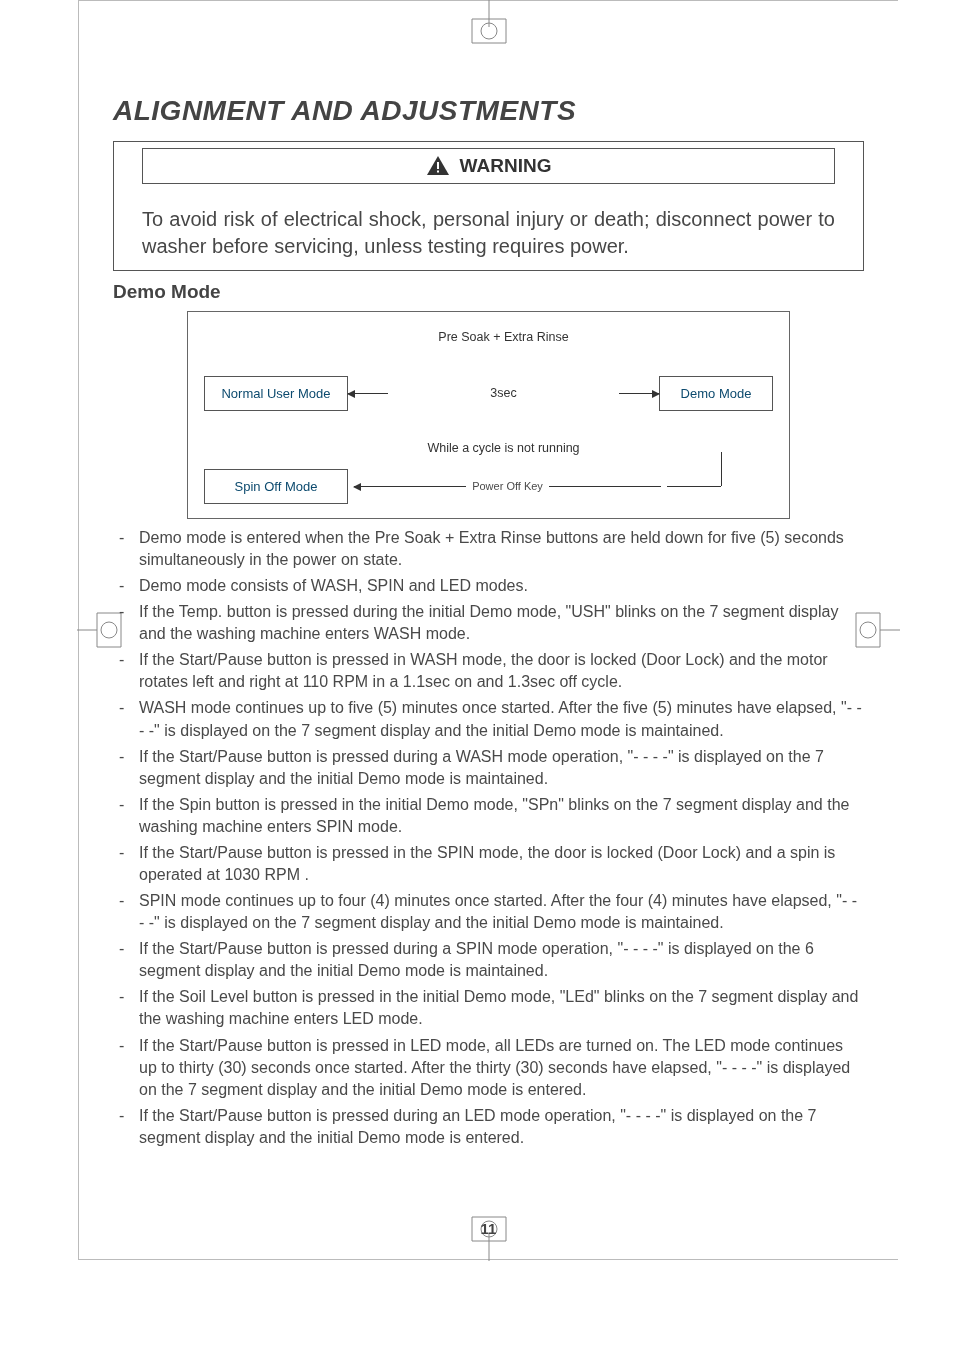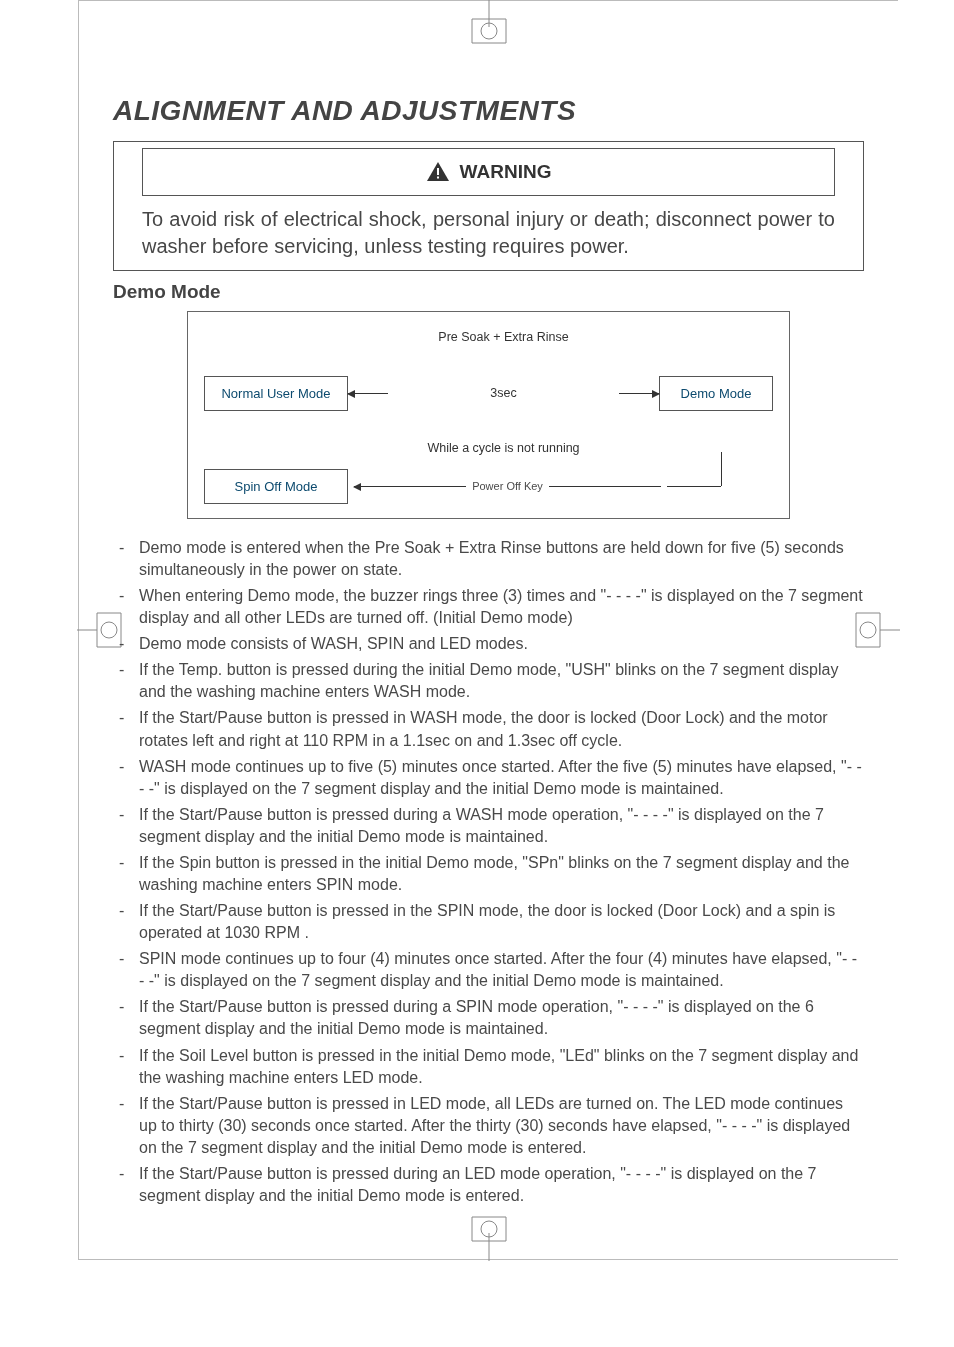--- a/index.html
+++ b/index.html
@@ -30,26 +30,26 @@
     color:#444;
     font-style:italic;
   }
   .warning-box{
     border:1.5px solid #555;
     margin-bottom:10px;
     padding:0;
   }
   .warning-header{
     border:1.5px solid #555;
-    margin:6px 28px 6px 28px;
+    margin:6px 28px 18px 28px;
     display:flex;
     align-items:center;
     justify-content:center;
     gap:10px;
-    padding:12px 0;
+    padding:6px 0;
   }
   .warning-header .tri{
     width:24px;height:22px;
   }
   .warning-header .label{
     font-weight:700;
     font-size:19px;
     color:#333;
   }
   .warning-body{
@@ -104,21 +104,21 @@
     content:"";position:absolute;right:-1px;top:-4px;
     border:4px solid transparent;border-left:8px solid #333;border-right:none;
   }
   .full-arrow{flex:1;position:relative;height:0;border-top:1px solid #333;margin:0 6px;}
   .full-arrow::before{
     content:"";position:absolute;left:-1px;top:-4px;
     border:4px solid transparent;border-right:8px solid #333;border-left:none;
   }
   ul.bullets{
     list-style:none;
-    padding:0;margin:18px 0 0 0;
+    padding:0;margin:8px 0 0 0;
   }
   ul.bullets>li{
     position:relative;
     padding-left:26px;
     font-size:16px;
     line-height:1.38;
     color:#494949;
     margin-bottom:4px;
   }
   ul.bullets>li::before{
@@ -218,30 +218,30 @@
         <span style="width:14px;height:0;border-top:1px solid #333;position:relative;"></span>
         <div style="width:92px;position:relative;">
           <div style="position:absolute;left:40px;top:-34px;height:34px;border-left:1px solid #333;"></div>
           <div style="position:absolute;left:-14px;right:52px;top:0;border-top:1px solid #333;"></div>
         </div>
       </div>
     </div>
 
     <ul class="bullets">
       <li>Demo mode is entered when the Pre Soak + Extra Rinse buttons are held down for five (5) seconds simultaneously in the power on state.</li>
-      <li>When entering Demo mode, the buzzer rings three (3) times and "- - - -" is displayed on the 7 segment display and all other LEDs are turned off. (Initial Demo mode)</li>
       <li>Demo mode consists of WASH, SPIN and LED modes.</li>
       <li>If the Temp. button is pressed during the initial Demo mode, "USH" blinks on the 7 segment display and the washing machine enters WASH mode.</li>
       <li>If the Start/Pause button is pressed in WASH mode, the door is locked (Door Lock) and the motor rotates left and right at 110 RPM in a 1.1sec on and 1.3sec off cycle.</li>
       <li>WASH mode continues up to five (5) minutes once started. After the five (5) minutes have elapsed, "- - - -" is displayed on the 7 segment display and the initial Demo mode is maintained.</li>
       <li>If the Start/Pause button is pressed during a WASH mode operation, "- - - -" is displayed on the 7 segment display and the initial Demo mode is maintained.</li>
       <li>If the Spin button is pressed in the initial Demo mode, "SPn" blinks on the 7 segment display and the washing machine enters SPIN mode.</li>
       <li>If the Start/Pause button is pressed in the SPIN mode, the door is locked (Door Lock) and a spin is operated at 1030 RPM .</li>
       <li>SPIN mode continues up to four (4) minutes once started. After the four (4) minutes have elapsed, "- - - -" is displayed on the 7 segment display and the initial Demo mode is maintained.</li>
       <li>If the Start/Pause button is pressed during a SPIN mode operation, "- - - -" is displayed on the 6 segment display and the initial Demo mode is maintained.</li>
       <li>If the Soil Level button is pressed in the initial Demo mode, "LEd" blinks on the 7 segment display and the washing machine enters LED mode.</li>
       <li>If the Start/Pause button is pressed in LED mode, all LEDs are turned on. The LED mode continues up to thirty (30) seconds once started. After the thirty (30) seconds have elapsed, "- - - -" is displayed on the 7 segment display and the initial Demo mode is entered.</li>
       <li>If the Start/Pause button is pressed during an LED mode operation, "- - - -" is displayed on the 7 segment display and the initial Demo mode is entered.</li>
     </ul>
 
   </div>
 
+  <div class="pagenum">11</div>
 </div>
 
 </body></html>

